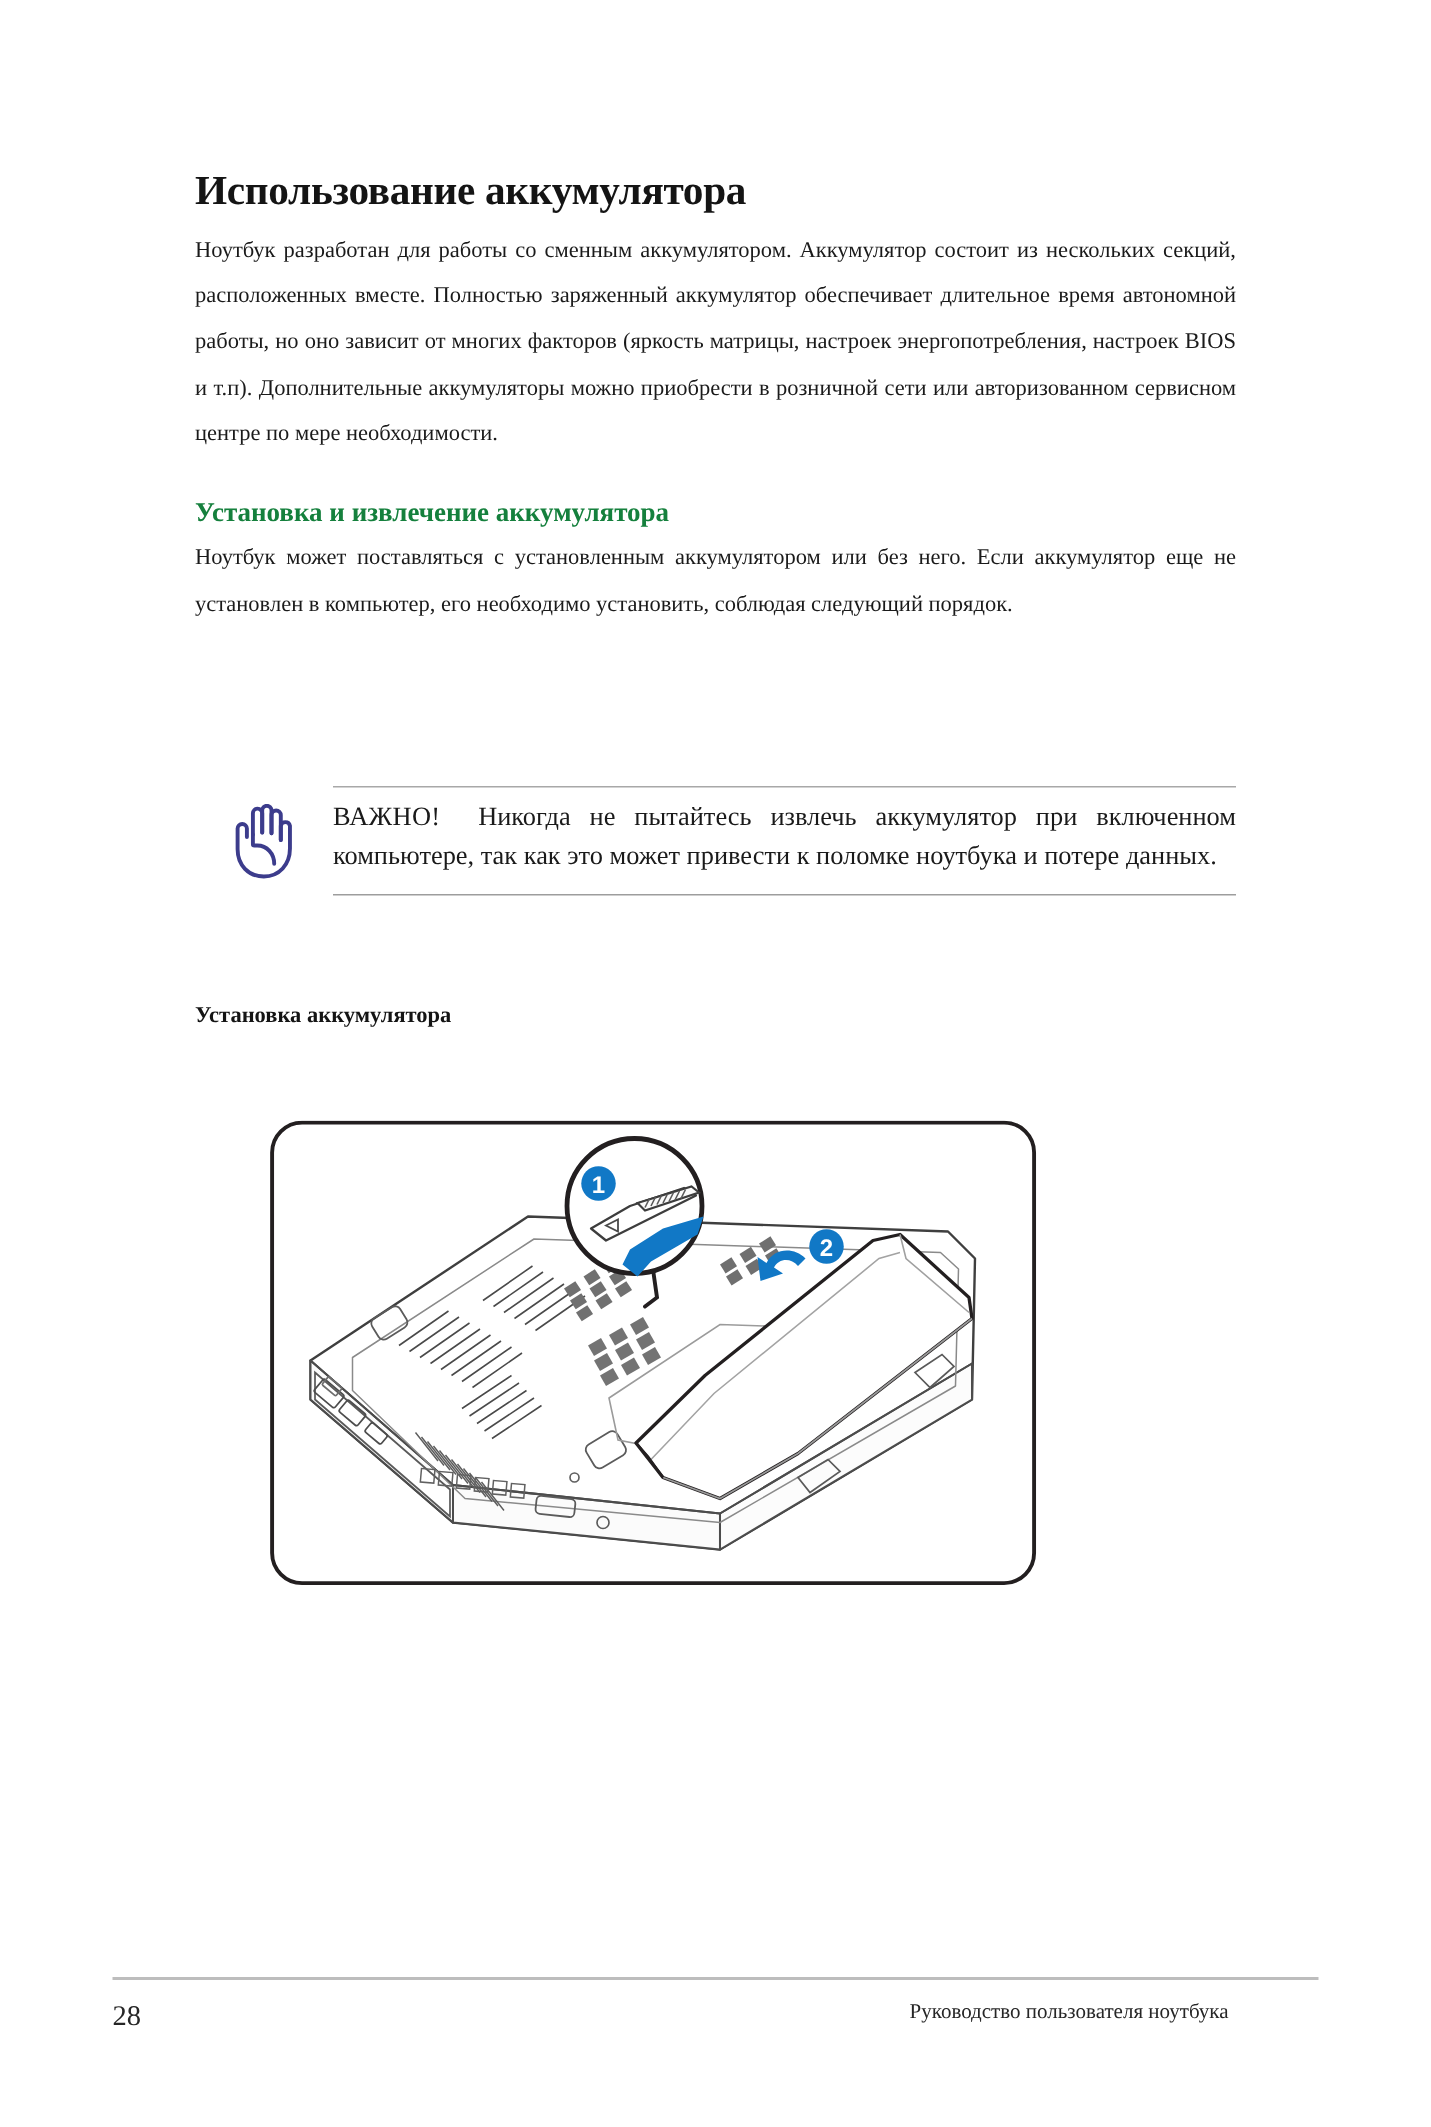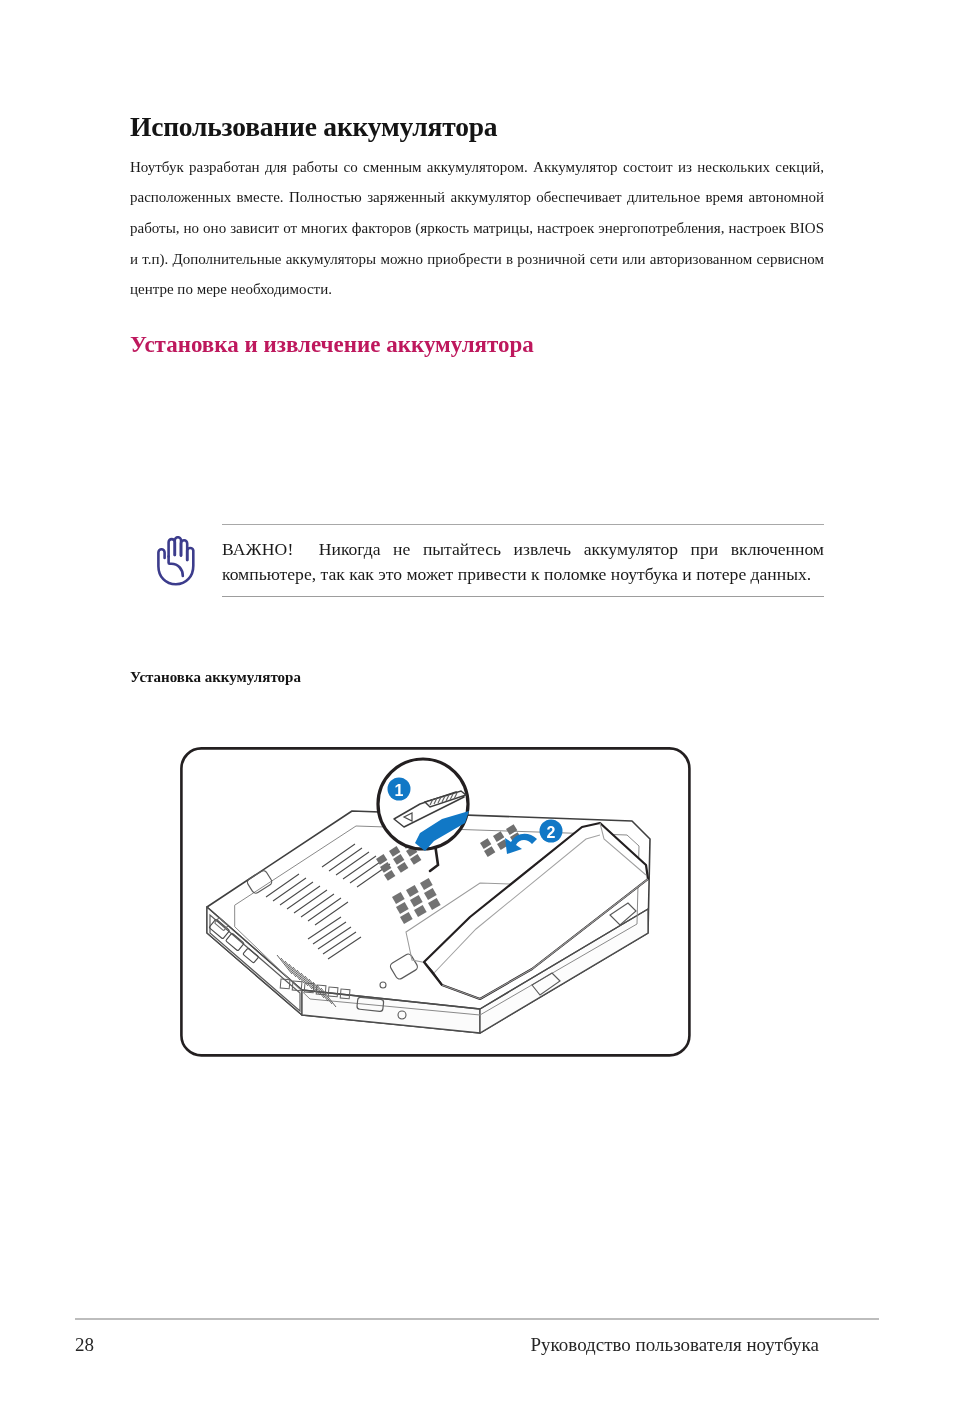--- a/index.html
+++ b/index.html
@@ -45,25 +45,25 @@
     font-size: 15px;
     line-height: 30.6px;
     margin: 0;
     text-align: justify;
     text-justify: inter-word;
     color: #1a1a1a;
     hyphens: none;
   }
 
   h2.sub-title {
-    font-size: 23px;
+    font-size: 18px;
     font-weight: bold;
     margin: 26px 0 5px 0;
     line-height: 1.2;
-    color: #be185d;
+    color: #15803d;
   }
 
   h2.section-title {
     font-size: 15px;
     font-weight: bold;
     margin: 0;
     line-height: 1.2;
     color: #141414;
   }
 
@@ -77,21 +77,21 @@
   .note-rule {
     height: 1px;
     background: #a8a8a8;
     margin-left: 92px;
     width: 602px;
   }
   .note-rule.bottom { background: #9d9d9d; }
 
   .note-body {
     display: flex;
-    align-items: flex-end;
+    align-items: flex-start;
     padding-top: 7px;
     padding-bottom: 8px;
     font-family: Liberation Serif, serif;
   }
   .note-icon {
     width: 92px;
     flex: 0 0 92px;
     display: flex;
     justify-content: center;
     padding-top: 4px;
@@ -131,31 +131,32 @@
   }
   .footer-row {
     display: flex;
     align-items: flex-start;
     justify-content: space-between;
     margin-top: 14px;
     font-size: 19px;
     color: #262626;
   }
   .footer-page { font-size: 19px; }
-  .footer-note { font-size: 19px; padding-right: 60px; }
+  .footer-note { font-size: 14px; padding-right: 60px; }
 </style>
 </head>
 <body>
 
 <div class="page">
 
   <div class="content">
     <h1 class="doc-title">Использование аккумулятора</h1>
     <p class="body-text">Ноутбук разработан для работы со сменным аккумулятором. Аккумулятор состоит из нескольких секций, расположенных вместе. Полностью заряженный аккумулятор обеспечивает длительное время автономной работы, но оно зависит от многих факторов (яркость матрицы, настроек энергопотребления, настроек BIOS и т.п). Дополнительные аккумуляторы можно приобрести в розничной сети или авторизованном сервисном центре по мере необходимости.</p>
     <h2 class="sub-title">Установка и извлечение аккумулятора</h2>
+    <p class="body-text">Ноутбук может поставляться с установленным аккумулятором или без него. Если аккумулятор еще не установлен в компьютер, его необходимо установить, соблюдая следующий порядок.</p>
   </div>
 
   <div class="note-wrap">
     <div class="note-rule top"></div>
     <div class="note-body">
       <div class="note-icon">
         <svg width="44" height="52" viewBox="0 0 44 52" aria-hidden="true">
           <g fill="none" stroke="#3c3c8c" stroke-width="2.6" stroke-linecap="round" stroke-linejoin="round">
             <path d="M14.6 20.5 V6.2 a3.1 3.1 0 0 1 6.2 0 V19"></path>
             <path d="M20.8 19 V4.3 a3.1 3.1 0 0 1 6.2 0 V19.5"></path>

